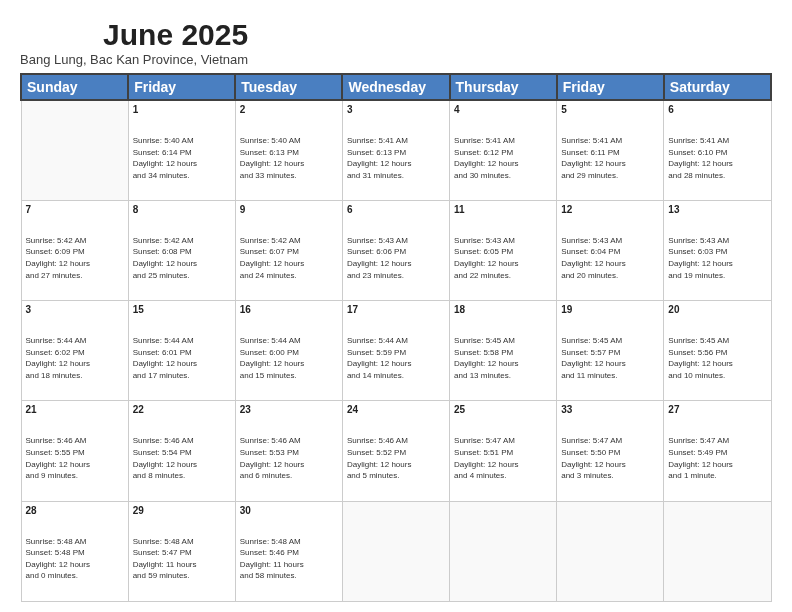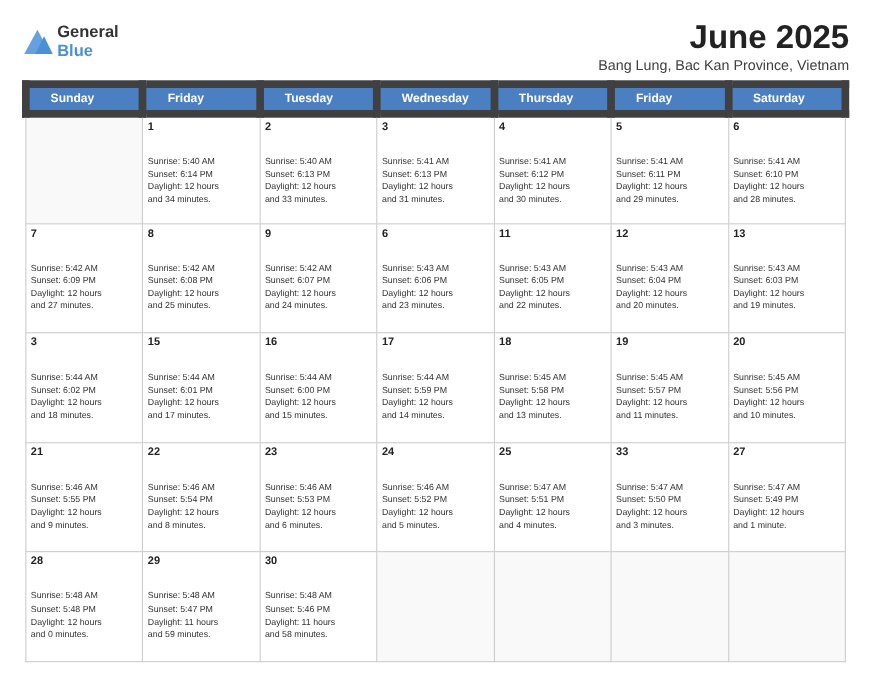--- a/index.html
+++ b/index.html
@@ -63,25 +63,25 @@
     }
     .calendar {
       width: 100%;
       border-collapse: collapse;
       flex: 1;
       table-layout: fixed;
     }
     .calendar thead th {
       background: #4a7fc1;
       color: #fff;
-      font-size: 11px;
-      font-weight: bold;
-      padding: 4px 19px;
+      font-size: 14px;
+      font-weight: bold;
+      padding: 4px 5px;
       text-align: left;
-      border: 7px solid #404040;
+      border: 2px solid #404040;
     }
     .calendar tbody td {
       border: 1px solid #ccc;
       vertical-align: top;
       padding: 3px 4px;
       font-size: 8.5px;
       color: #333;
       height: 88px;
     }
     .day-num {
@@ -102,30 +102,20 @@
     }
     .last-row td {
       height: 72px;
     }
   </style>
 </head>
 <body>
 
 <div class="page">
   <div class="header">
-    <div class="logo">
-      <svg class="logo-icon" viewBox="0 0 28 28">
-        <polygon points="14,2 26,24 2,24" fill="#4a90d9" opacity="0.85"></polygon>
-        <polygon points="20,8 28,24 12,24" fill="#4a90d9"></polygon>
-      </svg>
-      <div class="logo-text">
-        <span class="logo-general">General</span>
-        <span class="logo-blue">Blue</span>
-      </div>
-    </div>
     <div class="title-block">
       <h1>June 2025</h1>
       <h2>Bang Lung, Bac Kan Province, Vietnam</h2>
     </div>
   </div>
 
   <table class="calendar">
     <thead>
       <tr>
         <th>Sunday</th>

